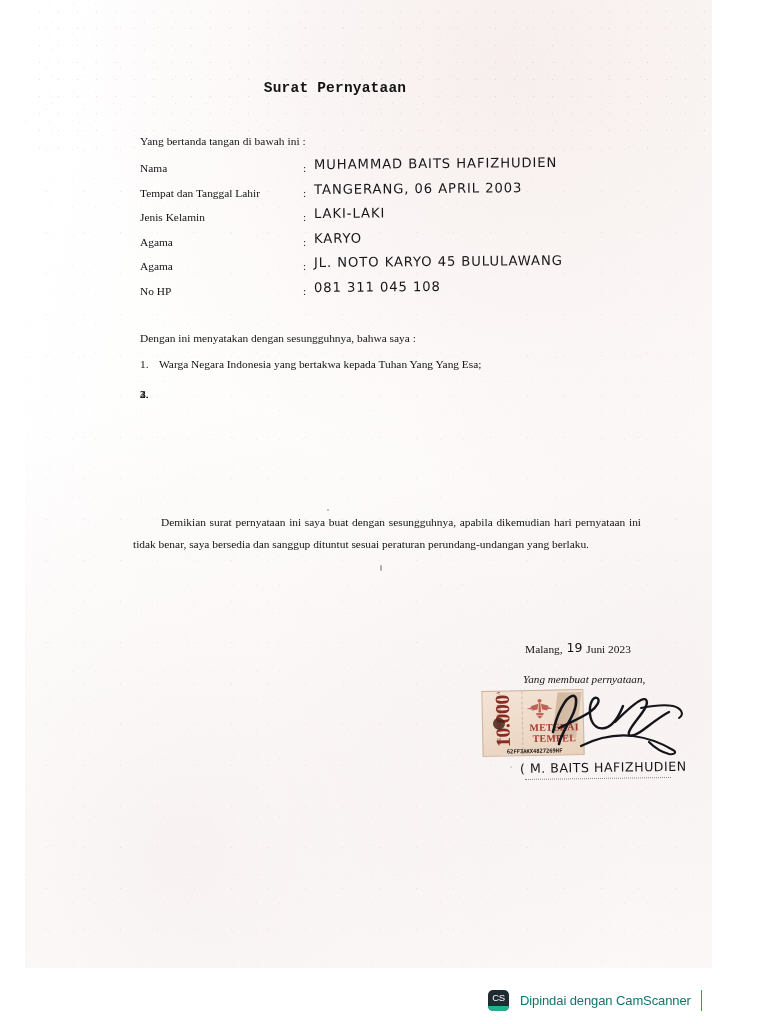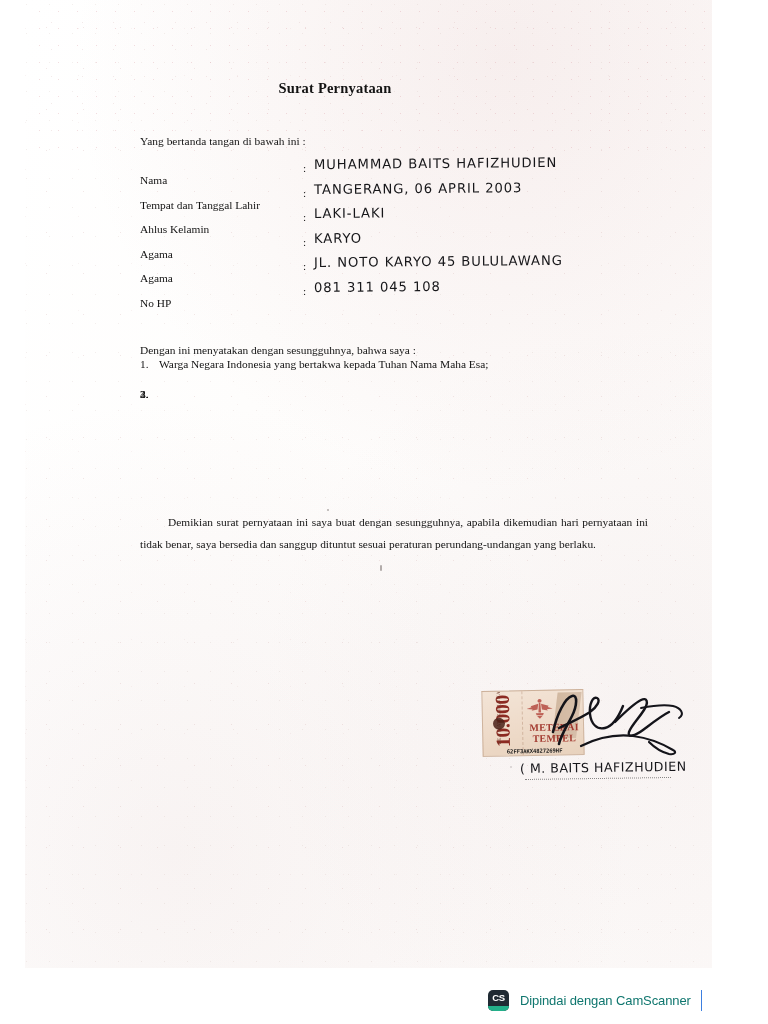--- a/index.html
+++ b/index.html
@@ -60,20 +60,21 @@
 
   
   .doc-title {
     position: absolute;
     left: 0; top: 80px;
     width: 620px;
     text-align: center;
     font-size: 14.5px;
     font-weight: bold;
     letter-spacing: 0.2px;
+    font-family: Liberation Mono, monospace;
   }
 
   
   .intro-line {
     position: absolute;
     left: 115px; top: 135px;
     font-size: 11.4px;
     letter-spacing: 0.05px;
   }
 
@@ -81,21 +82,21 @@
   #identity {
     position: absolute;
     left: 115px; top: 160px;
     width: 500px;
   }
   .id-row {
     position: relative;
     height: 24.6px;
   }
   .id-label {
-    position: absolute; left: 0; top: 14px;
+    position: absolute; left: 0; top: 2px;
     font-size: 11.4px;
     white-space: nowrap;
   }
   .id-colon {
     position: absolute; left: 163px; top: 2px;
     font-size: 11.4px;
   }
   .id-value {
     position: absolute; left: 174px; top: -3px;
     font-family: "DejaVu Sans", sans-serif;
@@ -103,21 +104,21 @@
     letter-spacing: 0.9px;
     color: #17171a;
     white-space: nowrap;
     transform: rotate(-0.5deg);
     transform-origin: left center;
   }
 
   
   .decl-intro {
     position: absolute;
-    left: 115px; top: 344px;
+    left: 115px; top: 332px;
     font-size: 11.4px;
   }
   #decl-list {
     position: absolute;
     left: 115px; top: 354px;
     width: 508px;
   }
   .decl-item {
     position: relative;
     padding-left: 19px;
@@ -127,21 +128,21 @@
     text-align: justify;
   }
   .decl-num {
     position: absolute; left: 0; top: 0;
     font-size: 11.4px;
   }
 
   
   .closing {
     position: absolute;
-    left: 115px; top: 512px;
+    left: 108px; top: 512px;
     width: 508px;
     font-size: 11.4px;
     line-height: 21.5px;
     text-align: justify;
     text-indent: 28px;
     font-family: Liberation Serif, serif;
   }
 
   
   #sig-block {
@@ -307,21 +308,21 @@
     border-radius: 5px;
     background: #1f2a33;
     overflow: hidden;
     flex: 0 0 auto;
   }
   #cs-logo-text {
     position: absolute;
     left: 0; right: 0; top: 2px;
     text-align: center;
     font-family: "Liberation Sans", sans-serif;
-    font-weight: bold;
+    font-weight: normal;
     font-size: 9.5px;
     color: #ffffff;
     letter-spacing: -0.3px;
   }
   #cs-logo-stripe {
     position: absolute;
     left: 0; right: 0; bottom: 0;
     height: 5.5px;
     background: #23b08a;
   }
@@ -361,21 +362,21 @@
           <span class="id-label">Nama</span>
           <span class="id-colon">:</span>
           <span class="id-value">MUHAMMAD BAITS HAFIZHUDIEN</span>
         </div>
         <div class="id-row">
           <span class="id-label">Tempat dan Tanggal Lahir</span>
           <span class="id-colon">:</span>
           <span class="id-value">TANGERANG, 06 APRIL 2003</span>
         </div>
         <div class="id-row">
-          <span class="id-label">Ahlus Kelamin</span>
+          <span class="id-label">Jenis Kelamin</span>
           <span class="id-colon">:</span>
           <span class="id-value">LAKI-LAKI</span>
         </div>
         <div class="id-row">
           <span class="id-label">Agama</span>
           <span class="id-colon">:</span>
           <span class="id-value">KARYO</span>
         </div>
         <div class="id-row">
           <span class="id-label">Agama</span>
@@ -387,35 +388,43 @@
           <span class="id-colon">:</span>
           <span class="id-value">081 311 045 108</span>
         </div>
       </div>
 
       <div class="decl-intro">Dengan ini menyatakan dengan sesungguhnya, bahwa saya :</div>
 
       <div id="decl-list">
         <div class="decl-item">
           <span class="decl-num">1.</span>
-          <span>Warga Negara Indonesia yang bertakwa kepada Tuhan Nama Maha Esa;</span>
+          <span>Warga Negara Indonesia yang bertakwa kepada Tuhan Yang Yang Esa;</span>
         </div>
         <div class="decl-item">
           <span class="decl-num">2.</span>
         </div>
         <div class="decl-item">
           <span class="decl-num">3.</span>
         </div>
         <div class="decl-item">
           <span class="decl-num">4.</span>
         </div>
       </div>
 
       <div class="closing">Demikian surat pernyataan ini saya buat dengan sesungguhnya, apabila dikemudian hari pernyataan ini tidak benar, saya bersedia dan sanggup dituntut sesuai peraturan perundang-undangan yang berlaku.</div>
 
+      <div id="sig-block">
+        <div class="sig-place">
+          <span>Malang,</span>
+          <span class="sig-day">19</span>
+          <span>Juni 2023</span>
+        </div>
+        <div class="sig-caption">Yang membuat pernyataan,</div>
+      </div>
 
       <div id="stamp">
         <div id="stamp-left">
           <div class="stamp-denom">10.000</div>
           <div class="stamp-vert-text">BEA MATERAI LUNAS</div>
           <div class="stamp-dot"></div>
         </div>
         <div id="stamp-mark-right"></div>
         <div id="stamp-garuda">
           <svg viewBox="0 0 26 24" width="26" height="24" aria-hidden="true">

